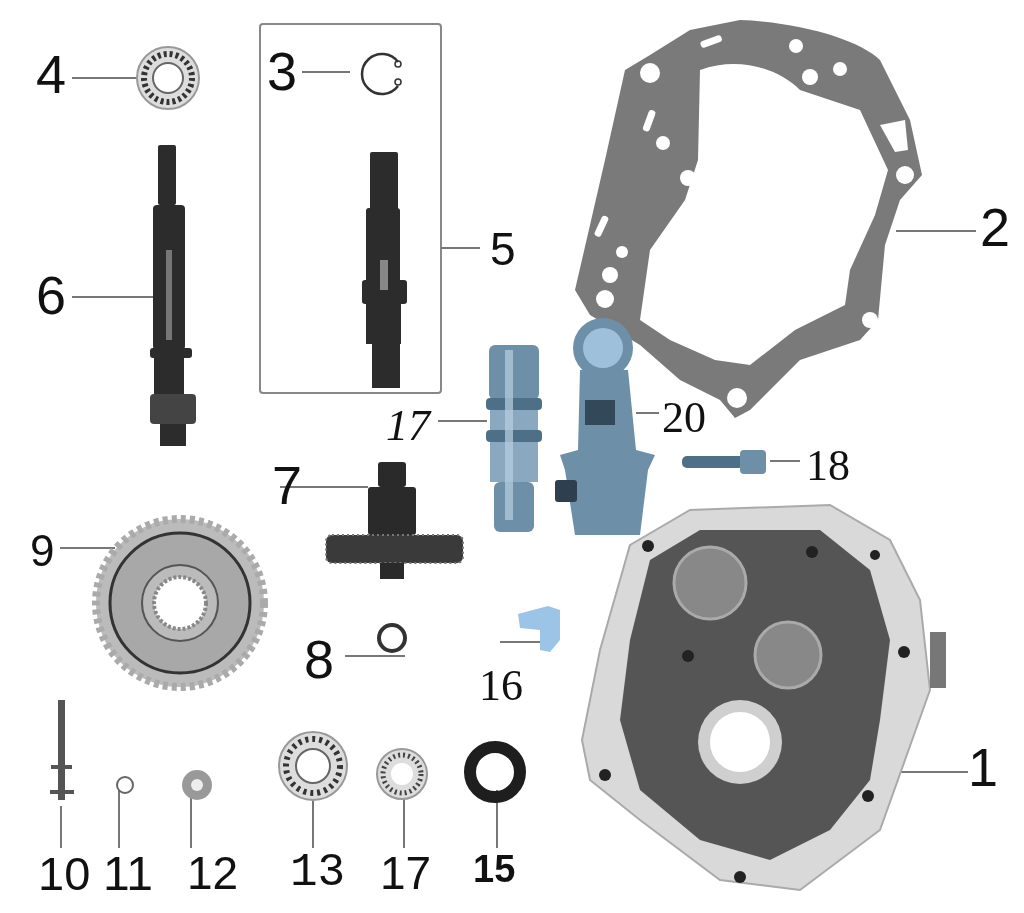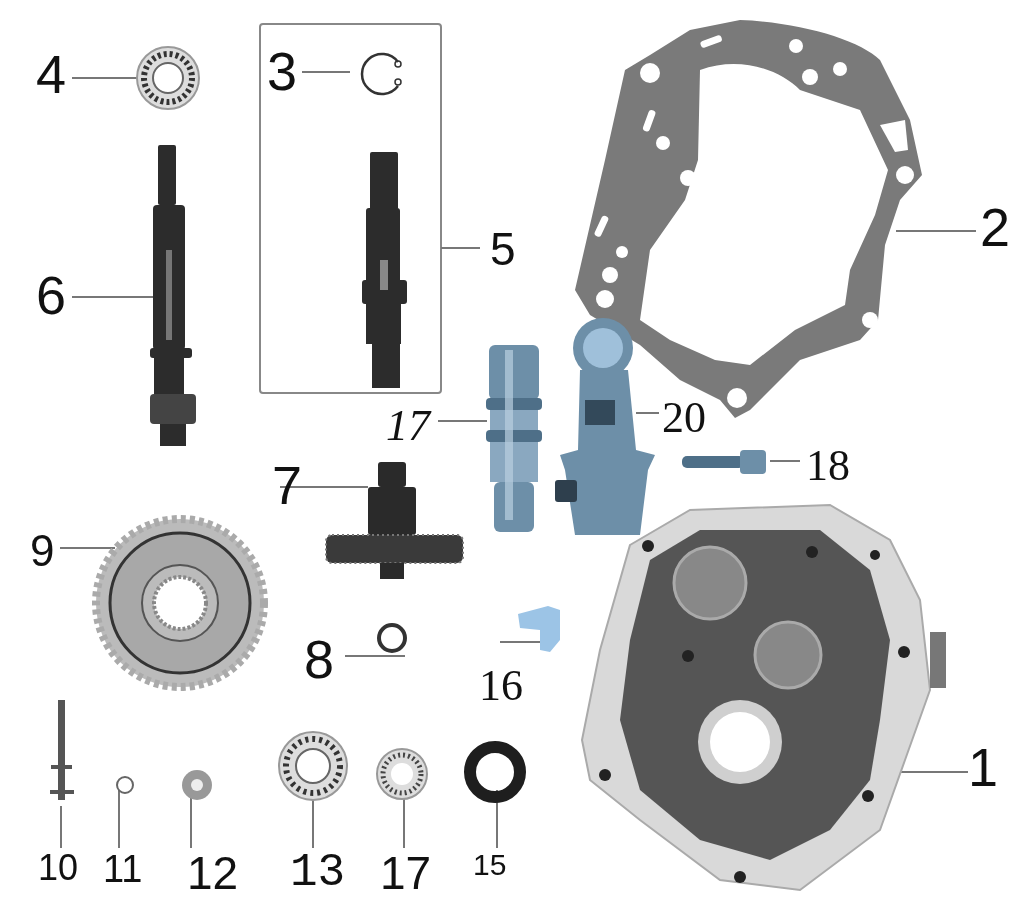--- a/index.html
+++ b/index.html
@@ -189,19 +189,19 @@
   <div class="lbl sans" style="left:36px;top:268px;">6</div>
   <div class="lbl sans" style="left:980px;top:200px;">2</div>
   <div class="lbl sans" style="left:272px;top:458px;">7</div>
   <div class="lbl sans" style="left:30px;top:529px;font-size:44px;">9</div>
   <div class="lbl sans" style="left:304px;top:632px;">8</div>
   <div class="lbl serif" style="left:443px;top:664px;margin-left:36px;">16</div>
   <div class="lbl serif" style="left:386px;top:404px;font-style:italic;">17</div>
   <div class="lbl serif" style="left:662px;top:396px;">20</div>
   <div class="lbl serif" style="left:806px;top:444px;">18</div>
   <div class="lbl sans" style="left:968px;top:740px;">1</div>
-  <div class="lbl sans" style="left:38px;top:850px;font-size:36px;">10</div>
-  <div class="lbl sans" style="left:103px;top:850px;font-size:38px;">11</div>
+  <div class="lbl sans" style="left:38px;top:850px;font-size:47px;">10</div>
+  <div class="lbl sans" style="left:103px;top:850px;font-size:48px;">11</div>
   <div class="lbl sans" style="left:187px;top:850px;font-size:46px;">12</div>
   <div class="lbl sans" style="left:290px;top:850px;font-size:46px;font-family:Liberation Mono, monospace;">13</div>
   <div class="lbl sans" style="left:380px;top:850px;font-size:46px;">17</div>
-  <div class="lbl sans" style="left:473px;top:850px;font-size:30px;">15</div>
+  <div class="lbl sans" style="left:473px;top:850px;font-size:38px;font-weight:bold;">15</div>
 </div>
 
 </body></html>

